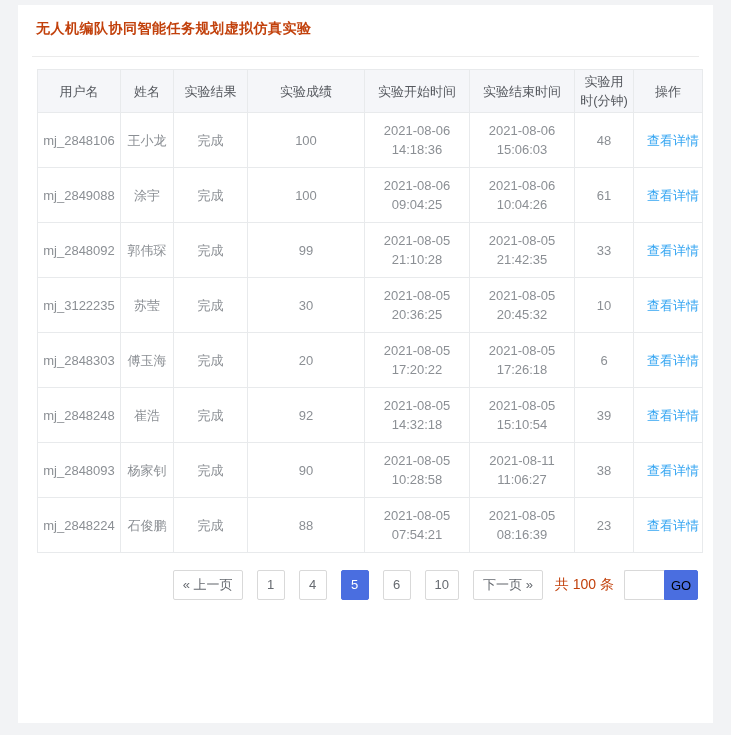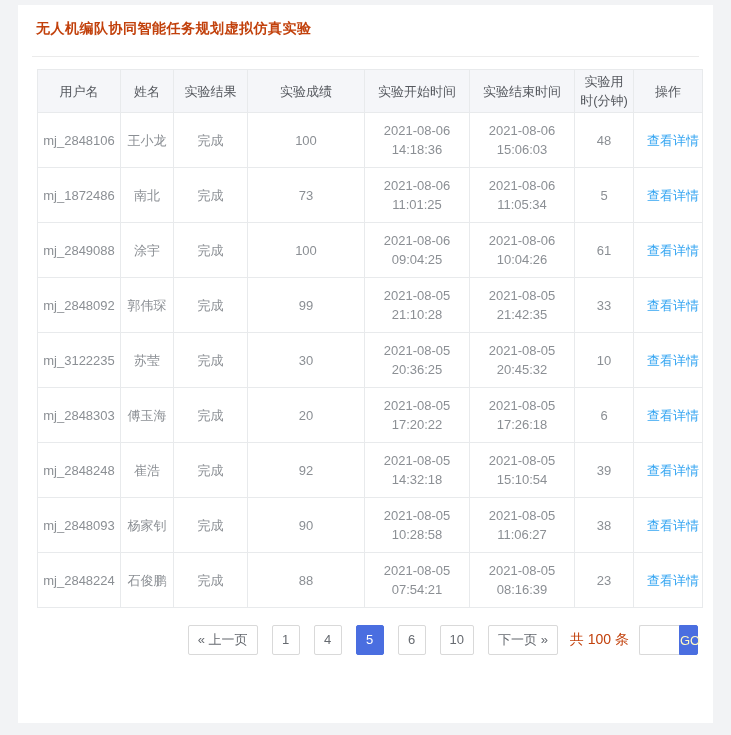--- a/index.html
+++ b/index.html
@@ -111,26 +111,26 @@
     height: 30px;
     border: 1px solid #d9d9d9;
     border-right: none;
     border-radius: 2px 0 0 2px;
     outline: none;
     font-size: 13px;
     padding: 0 4px;
     color: #333;
   }
   .goto-btn {
-    width: 19px;
+    width: 34px;
     height: 30px;
     border: 1px solid #4a6ee0;
     border-radius: 0 2px 2px 0;
     background: #4a6ee0;
-    color: #fef9c3;
+    color: #000000;
     font-size: 13px;
     cursor: pointer;
     font-family: "Liberation Sans", "DejaVu Sans", sans-serif;
   }
 </style>
 </head>
 <body>
 
 <div class="card">
 
@@ -168,32 +168,20 @@
       <td>完成</td>
       <td>100</td>
       <td>2021-08-06 14:18:36</td>
       <td>2021-08-06 15:06:03</td>
       <td>48</td>
       <td>
         <a class="detail-link">查看详情</a>
       </td>
     </tr>
 
-    <tr>
-      <td>mj_1872486</td>
-      <td>南北</td>
-      <td>完成</td>
-      <td>73</td>
-      <td>2021-08-06 11:01:25</td>
-      <td>2021-08-06 11:05:34</td>
-      <td>5</td>
-      <td>
-        <a class="detail-link">查看详情</a>
-      </td>
-    </tr>
 
     <tr>
       <td>mj_2849088</td>
       <td>涂宇</td>
       <td>完成</td>
       <td>100</td>
       <td>2021-08-06 09:04:25</td>
       <td>2021-08-06 10:04:26</td>
       <td>61</td>
       <td>
@@ -253,21 +241,21 @@
         <a class="detail-link">查看详情</a>
       </td>
     </tr>
 
     <tr>
       <td>mj_2848093</td>
       <td>杨家钊</td>
       <td>完成</td>
       <td>90</td>
       <td>2021-08-05 10:28:58</td>
-      <td>2021-08-05 11:06:27</td>
+      <td>2021-08-11 11:06:27</td>
       <td>38</td>
       <td>
         <a class="detail-link">查看详情</a>
       </td>
     </tr>
 
     <tr>
       <td>mj_2848224</td>
       <td>石俊鹏</td>
       <td>完成</td>

